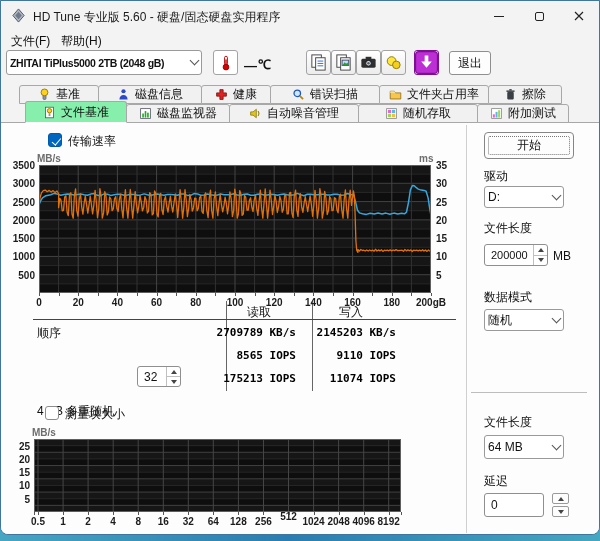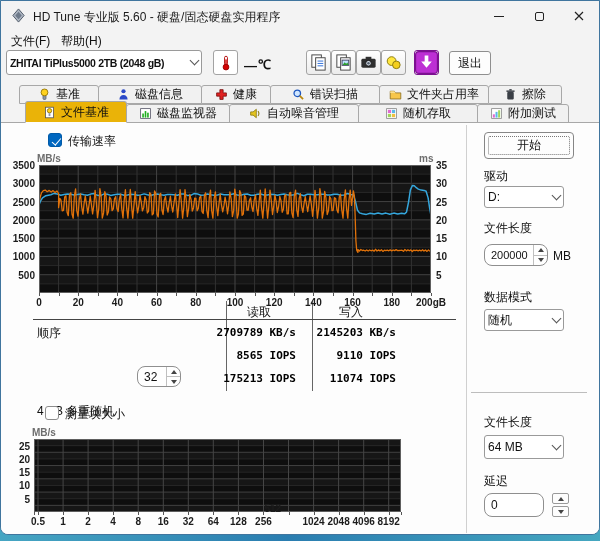--- a/index.html
+++ b/index.html
@@ -20,39 +20,39 @@
   .combo{position:absolute;background:#fff;border:1px solid #9a9a9a;border-radius:3px;display:flex;align-items:center;padding:0 3px;font-size:12px;color:#111;}
   .chev{width:7px;height:7px;border-right:1.4px solid #555;border-bottom:1.4px solid #555;transform:rotate(45deg);margin-top:-4px;margin-left:auto;flex:none;}
   .devcombo{left:5px;top:49px;width:196px;height:25px;font-family:"DejaVu Sans Mono",monospace;font-weight:700;font-size:10.5px;letter-spacing:-0.3px;}
   .tbtn{position:absolute;width:25px;height:25px;background:linear-gradient(#ffffff,#ececec);border:1px solid #a3a3a3;border-radius:3px;display:flex;align-items:center;justify-content:center;}
   .tempdash{position:absolute;left:243px;top:57px;font-size:13px;font-weight:700;color:#111;}
   .tempunit{position:absolute;left:257px;top:54px;font-size:13px;font-weight:700;color:#111;}
   .exitbtn{position:absolute;left:448px;top:50px;width:42px;height:24px;background:#fdfdfd;border:1px solid #8f8f8f;border-radius:3px;display:flex;align-items:center;justify-content:center;font-size:12px;color:#111;}
   
   .tabrow{position:absolute;display:flex;align-items:flex-end;}
   .tab{height:19px;background:#f1f1f1;border:1px solid #a8a8a8;border-radius:3px 3px 0 0;display:flex;align-items:center;justify-content:center;gap:5px;font-size:12px;color:#111;margin-right:-1px;}
-  .tab.active{background:#eab308;height:22px;border-bottom:1px solid #fdfdfd;z-index:3;justify-content:center;}
+  .tab.active{background:#86efac;height:22px;border-bottom:1px solid #fdfdfd;z-index:3;justify-content:center;}
   
   .content{position:absolute;left:0;top:121px;width:598px;height:413px;background:#fdfdfd;border-top:1px solid #a8a8a8;}
   .lbl{position:absolute;font-size:12px;color:#111;white-space:nowrap;}
   .cb{position:absolute;width:14px;height:14px;border-radius:3px;}
   .cb.checked{background:#0067c0;border:1px solid #005aa8;}
   .cb.checked::after{content:"";position:absolute;left:4.5px;top:1.5px;width:3.5px;height:8px;border-right:1.6px solid #fff;border-bottom:1.6px solid #fff;transform:rotate(40deg);}
   .cb.un{background:#fff;border:1px solid #8d8d8d;}
   .plot{position:absolute;background:#0c0c0c;}
   .tick{position:absolute;font-size:10px;font-weight:600;color:#1c1c1c;line-height:11px;white-space:nowrap;}
   .unit{color:#6d6d6d;font-weight:700;}
   .tickmark{position:absolute;width:1px;height:3px;background:#555;}
   
   .vline{position:absolute;width:1px;background:#666;}
   .hline{position:absolute;height:1px;background:#444;}
   .th{position:absolute;font-size:12px;color:#111;text-align:center;}
   .rv{position:absolute;font-family:"DejaVu Sans Mono",monospace;font-weight:700;font-size:11px;color:#000;text-align:right;white-space:nowrap;}
   
-  .spin{position:absolute;background:#fff;border:1px solid #8f8f8f;border-radius:8px;display:flex;align-items:center;font-size:12px;color:#111;padding-left:6px;}
+  .spin{position:absolute;background:#fff;border:1px solid #8f8f8f;border-radius:3px;display:flex;align-items:center;font-size:12px;color:#111;padding-left:6px;}
   .spincol{margin-left:auto;align-self:stretch;width:14px;border-left:1px solid #c0c0c0;display:flex;flex-direction:column;}
   .spincol div{flex:1;display:flex;align-items:center;justify-content:center;}
   .tu{width:0;height:0;border-left:3px solid transparent;border-right:3px solid transparent;border-bottom:4px solid #444;}
   .td{width:0;height:0;border-left:3px solid transparent;border-right:3px solid transparent;border-top:4px solid #444;}
   .startbtn{position:absolute;left:483px;top:130px;width:90px;height:27px;background:#fdfdfd;border:1px solid #868686;border-radius:4px;display:flex;align-items:center;justify-content:center;font-size:12px;color:#111;}
   .startbtn .dot{position:absolute;inset:3px;border:1px dotted #777;border-radius:2px;}
   .sbtn{position:absolute;width:17px;height:11px;border:1px solid #9a9a9a;border-radius:2px;background:#fdfdfd;display:flex;align-items:center;justify-content:center;}
   .vsep{position:absolute;width:1px;background:#d0d0d0;}
   .hsep{position:absolute;height:1px;background:#bdbdbd;}
 </style>
@@ -461,21 +461,21 @@
         <span class="tick" style="left: 13px; top: 393px; width: 48px; text-align: center;">0.5</span>
         <span class="tick" style="left: 38.05px; top: 393px; width: 48px; text-align: center;">1</span>
         <span class="tick" style="left: 63.1px; top: 393px; width: 48px; text-align: center;">2</span>
         <span class="tick" style="left: 88.15px; top: 393px; width: 48px; text-align: center;">4</span>
         <span class="tick" style="left: 113.2px; top: 393px; width: 48px; text-align: center;">8</span>
         <span class="tick" style="left: 138.25px; top: 393px; width: 48px; text-align: center;">16</span>
         <span class="tick" style="left: 163.3px; top: 393px; width: 48px; text-align: center;">32</span>
         <span class="tick" style="left: 188.35px; top: 393px; width: 48px; text-align: center;">64</span>
         <span class="tick" style="left: 213.4px; top: 393px; width: 48px; text-align: center;">128</span>
         <span class="tick" style="left: 238.45px; top: 393px; width: 48px; text-align: center;">256</span>
-        <span class="tick" style="left: 263.5px; top: 380px; width: 48px; ">512</span>
+        <span class="tick" style="left: 263.5px; top: 388px; width: 48px; text-align: center;">512</span>
         <span class="tick" style="left: 288.55px; top: 393px; width: 48px; text-align: center;">1024</span>
         <span class="tick" style="left: 313.6px; top: 393px; width: 48px; text-align: center;">2048</span>
         <span class="tick" style="left: 338.65px; top: 393px; width: 48px; text-align: center;">4096</span>
         <span class="tick" style="left: 363.7px; top: 393px; width: 48px; text-align: center;">8192</span>
         <div class="tickmark" style="left: 37px; top: 389px;"></div>
         <div class="tickmark" style="left: 62.05px; top: 389px;"></div>
         <div class="tickmark" style="left: 87.1px; top: 389px;"></div>
         <div class="tickmark" style="left: 112.15px; top: 389px;"></div>
         <div class="tickmark" style="left: 137.2px; top: 389px;"></div>
         <div class="tickmark" style="left: 162.25px; top: 389px;"></div>

